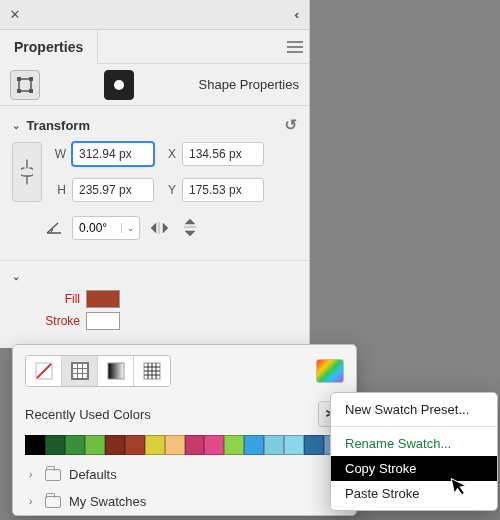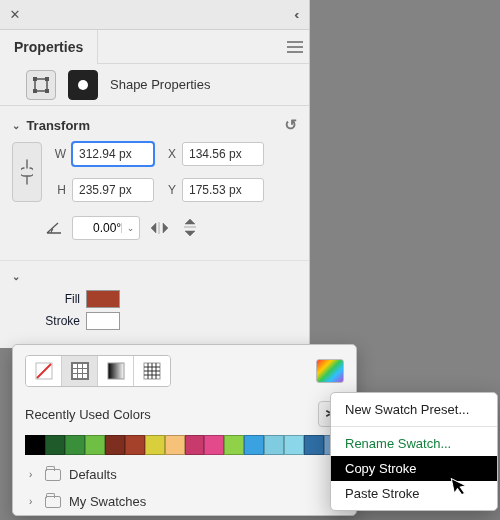--- a/index.html
+++ b/index.html
@@ -6,40 +6,40 @@
   body { margin:0; width:500px; height:520px; background:#838383; overflow:hidden; position:relative; }
   .panel { position:absolute; left:0; top:0; width:310px; background:#f0f0f0; border-right:1px solid #c8c8c8; }
   .tabbar { height:30px; background:#e9e9e9; border-bottom:1px solid #d0d0d0; display:flex; align-items:center; padding:0 8px; gap:6px; }
   .sep { flex:1; }
   .close-x { width:14px; height:14px; display:inline-flex; align-items:center; justify-content:center; color:#555; font-size:13px; }
   .chevrons-left { font-size:13px; color:#555; letter-spacing:-5px; padding-right:6px;}
   .tabrow { height:34px; display:flex; align-items:center; border-bottom:1px solid #d8d8d8; }
   .tab { padding:0 14px; height:34px; display:flex; align-items:center; font-size:14px; font-weight:600; color:#333; background:#f0f0f0; border-right:1px solid #d8d8d8;}
   .menu-icon { display:flex; flex-direction:column; gap:3px; padding:6px; }
   .menu-icon div { width:16px; height:2px; background:#888; }
-  .subheader { height:42px; display:flex; align-items:center; gap:12px; padding:0 26px; border-bottom:1px solid #d8d8d8;}
+  .subheader { height:42px; display:flex; align-items:center; gap:12px; padding:0 10px; border-bottom:1px solid #d8d8d8;justify-content:space-between;}
   .iconbtn { width:30px; height:30px; border:1px solid #c8c8c8; border-radius:4px; display:inline-flex; align-items:center; justify-content:center; background:#fff; }
   .iconbtn.selected { background:#e6e6e6; border-color:#b5b5b5; }
   .subheader-title { font-size:13px; color:#333; }
   .section { padding:10px 12px 14px; border-bottom:1px solid #e0e0e0; }
   .section-head { display:flex; align-items:center; font-size:13px; font-weight:600; color:#333; gap:6px; margin-bottom:8px;}
   .chev { display:inline-block; transform:rotate(0deg); font-size:10px; color:#555; }
   .reset-icon { margin-left:auto; font-size:15px; color:#777; }
   .trow { display:flex; align-items:center; gap:6px; margin-bottom:6px; }
   .linkbtn { width:30px; height:60px; border:1px solid #c8c8c8; border-radius:4px; background:#e8e8e8; display:inline-flex; align-items:center; justify-content:center; margin-right:4px; }
   .lbl { width:16px; text-align:right; font-size:12px; color:#555; }
   .numfield { width:82px; height:24px; border:1px solid #c8c8c8; border-radius:3px; background:#fff; font-size:12px; color:#333; display:flex; align-items:center; padding:0 6px; }
   .numfield.focus { outline:2px solid #3b82f6; outline-offset:-1px; }
   .rowpair { display:flex; flex-direction:column; gap:6px; }
   .angle-icon { width:16px; height:12px; }
   .dd { width:68px; height:24px; border:1px solid #c8c8c8; border-radius:3px; background:#fff; font-size:12px; display:flex; align-items:center; }
-  .dd span.v { flex:1; padding-left:20px; }
+  .dd span.v { flex:1; padding-left:6px; }
   .dd span.ar { width:18px; text-align:center; border-left:1px solid #d0d0d0; font-size:9px; color:#666; }
   .smicon { width:20px; height:16px; display:inline-flex; align-items:center; justify-content:center; }
-  .appearance-row { display:flex; align-items:center; gap:6px; margin:4px 0 4px 24px; font-size:12px; color:#0f172a;}
+  .appearance-row { display:flex; align-items:center; gap:6px; margin:4px 0 4px 24px; font-size:12px; color:#b91c1c;}
   .swatch { width:34px; height:18px; border:1px solid #999; }
 
   .popup { position:absolute; left:12px; top:344px; width:345px; background:#f4f4f4; border:1px solid #c0c0c0; border-radius:5px; box-shadow:0 6px 18px rgba(0,0,0,.25); }
   .popup-top { display:flex; align-items:center; gap:0; padding:10px 12px 8px; }
   .seggrp { display:flex; border:1px solid #c0c0c0; border-radius:4px; overflow:hidden; }
   .seg { width:36px; height:30px; display:flex; align-items:center; justify-content:center; background:#fff; border-right:1px solid #d0d0d0;}
   .seg:last-child{border-right:none;}
   .seg.active { background:#e3e3e3; }
   .rainbow { width:28px; height:24px; border:1px solid #bbb; border-radius:3px; background:linear-gradient(135deg,#ff3b30,#ffcc00 30%,#34c759 50%,#30c0ff 70%,#af52de); margin-left:auto;}
   .popup-sub { display:flex; align-items:center; padding:6px 12px 8px; font-size:13px; color:#333; }

